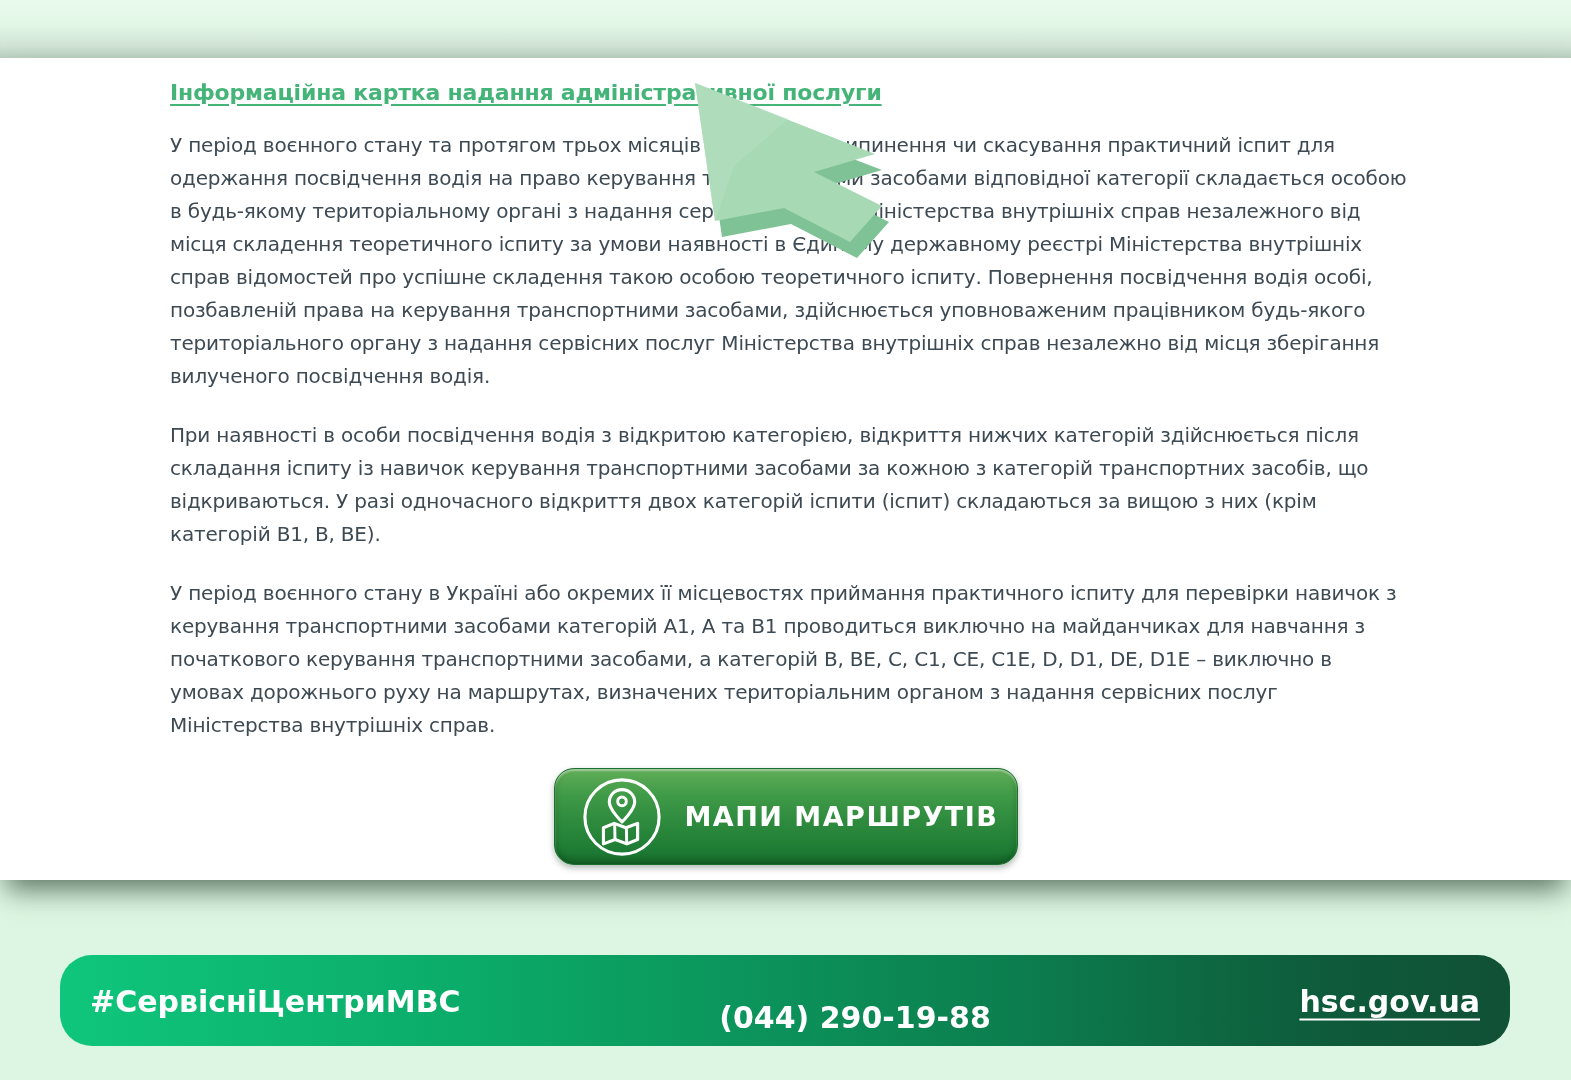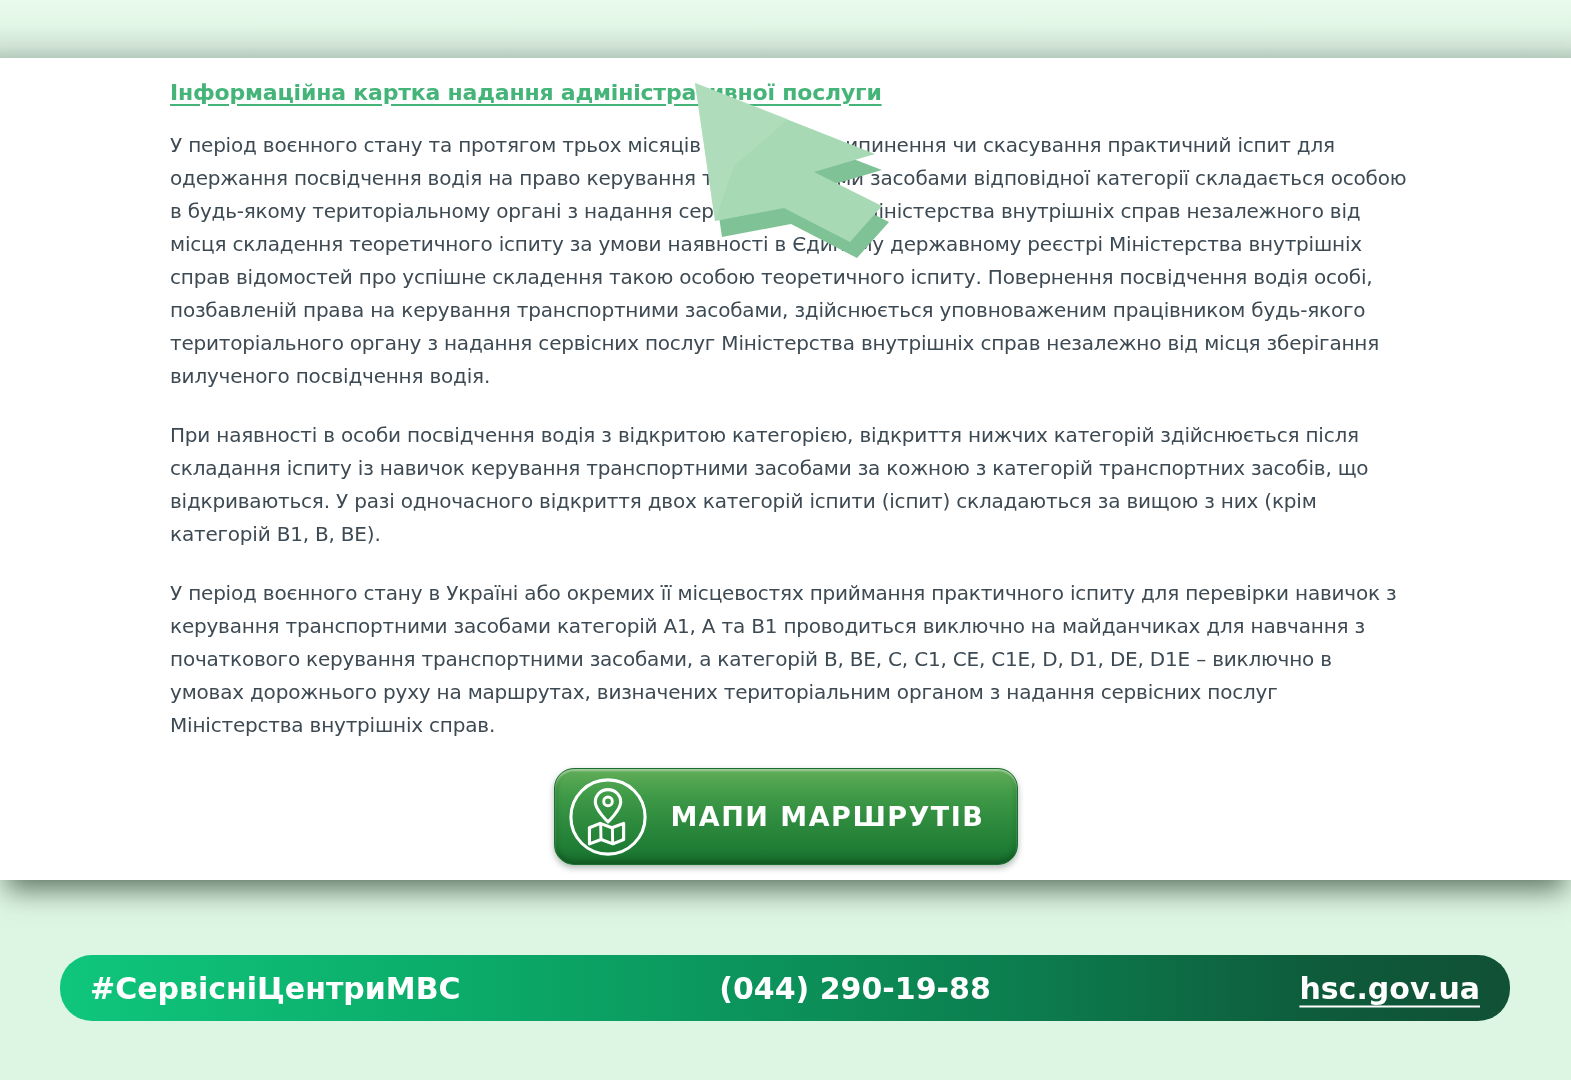--- a/index.html
+++ b/index.html
@@ -53,21 +53,21 @@
     position: absolute;
     left: 50%; top: 710px;
     transform: translateX(0);
     margin-left: -232px;
     width: 464px; height: 97px;
     border-radius: 20px;
     background: linear-gradient(180deg, #61ad58 0%, #3f9a47 28%, #2e8b3e 55%, #1e7c34 85%, #186c2d 100%);
     box-shadow: inset 0 2px 2px rgba(255,255,255,0.45), inset 0 -3px 6px rgba(0,40,10,0.35), 0 3px 6px rgba(30,60,40,0.35);
     border: 1px solid #1b6f2f;
     display: flex; align-items: center; justify-content: flex-start;
-    padding-left: 12px;
+    padding-left: 26px;
     cursor: pointer;
   }
   .routes-button .icon-wrap { width: 82px; height: 82px; flex: 0 0 auto; }
   .routes-button .btn-text { margin-left: 22px; }
   .routes-button .btn-line1 {
     color: #ffffff; font-weight: bold; font-size: 27px; letter-spacing: 1.5px;
     white-space: nowrap;
   }
   .routes-button .btn-line2 {
     color: #f2fbf4; font-size: 21px; letter-spacing: 4.5px; margin-top: 4px;
@@ -75,28 +75,28 @@
   }
 
   
   .cursor-graphic {
     position: absolute; left: 638px; top: 56px; width: 270px; height: 210px;
     pointer-events: none;
   }
 
   
   .footer-bar {
-    position: absolute; left: 60px; top: 955px; width: 1450px; height: 66px;
+    position: absolute; left: 60px; top: 955px; width: 1450px; height: 91px;
     border-radius: 32px;
     background: linear-gradient(90deg, #0fc67c 0%, #0ba968 30%, #0c7f4f 65%, #0e5a3a 88%, #115136 100%);
     color: #ffffff;
   }
   .footer-item { position: absolute; top: 50%; transform: translateY(-50%); font-weight: bold; font-size: 30px; white-space: nowrap; }
   .footer-hashtag { left: 30px; }
-  .footer-phone { left: 50%; transform: translate(-50%, -50%); margin-left: 70px; }
+  .footer-phone { left: 50%; transform: translate(-50%, -50%); margin-left: 70px; margin-top: 16px; }
   .footer-site { right: 30px; text-decoration: underline; text-underline-offset: 7px; text-decoration-thickness: 1.5px; cursor: pointer; }
 </style>
 </head>
 <body>
 
 <div class="top-strip"></div>
 
 <div class="main-panel">
   <div class="content">
     <a class="info-link">Інформаційна картка надання адміністративної послуги</a>

